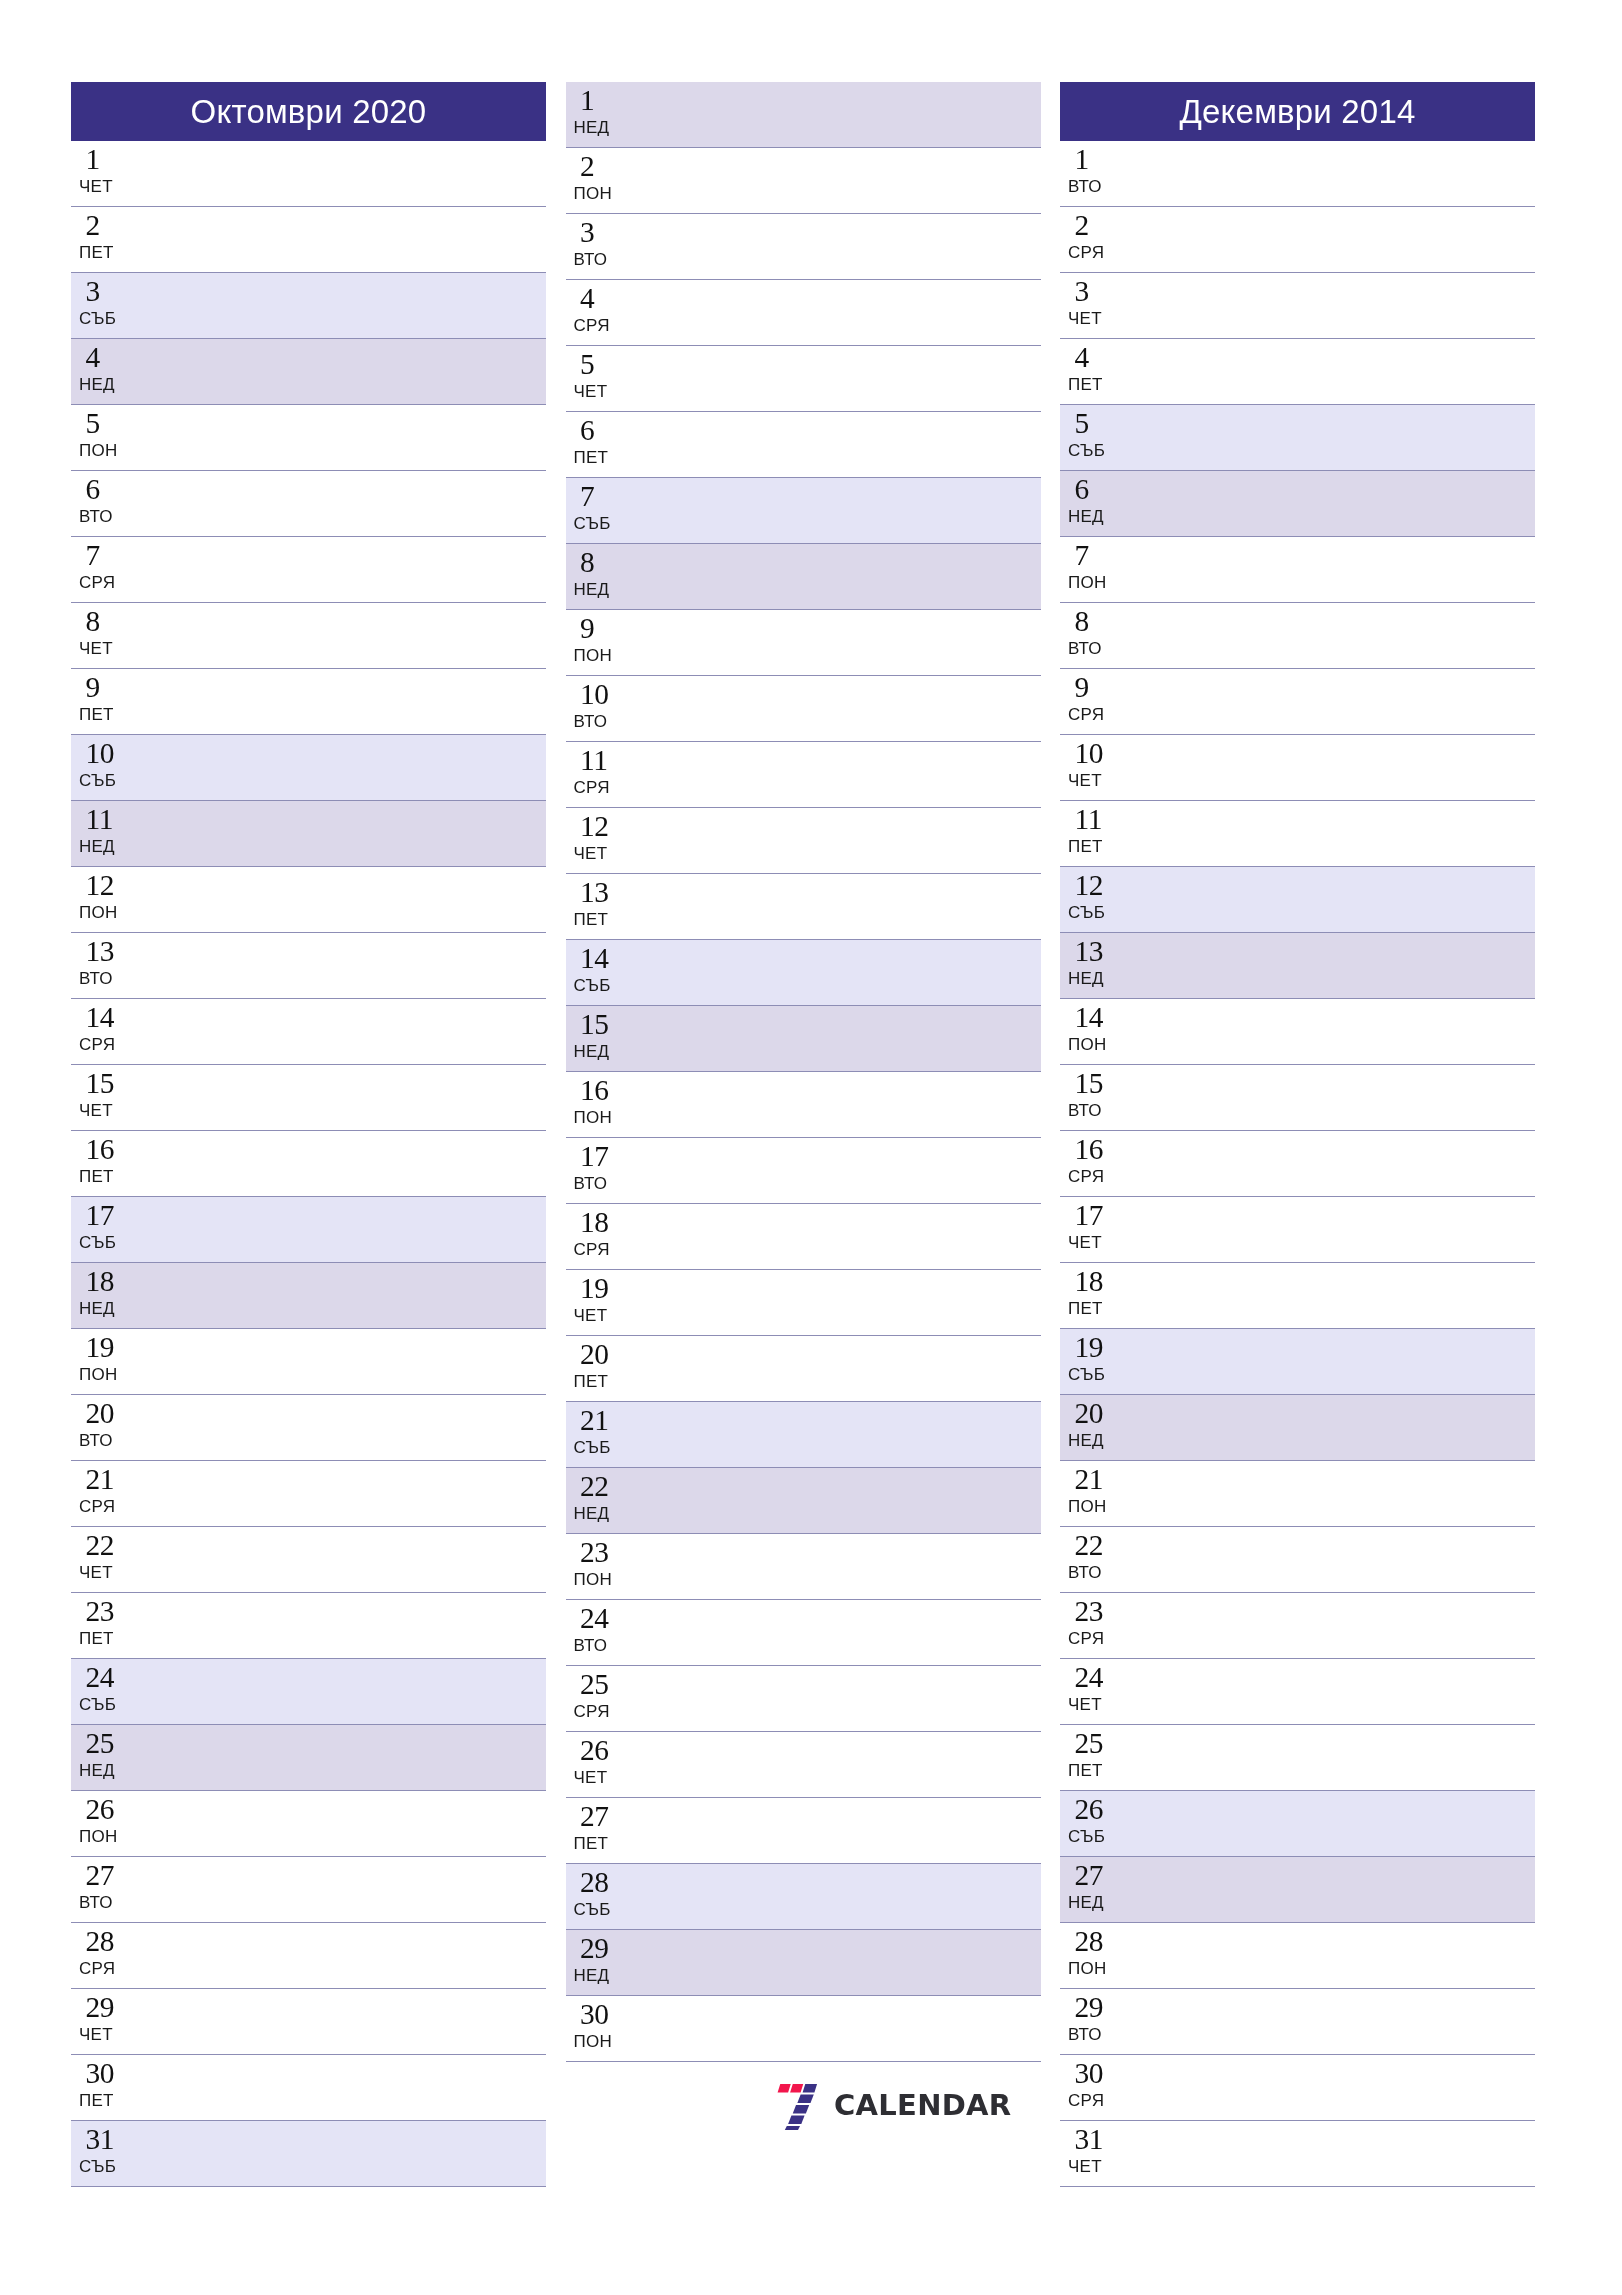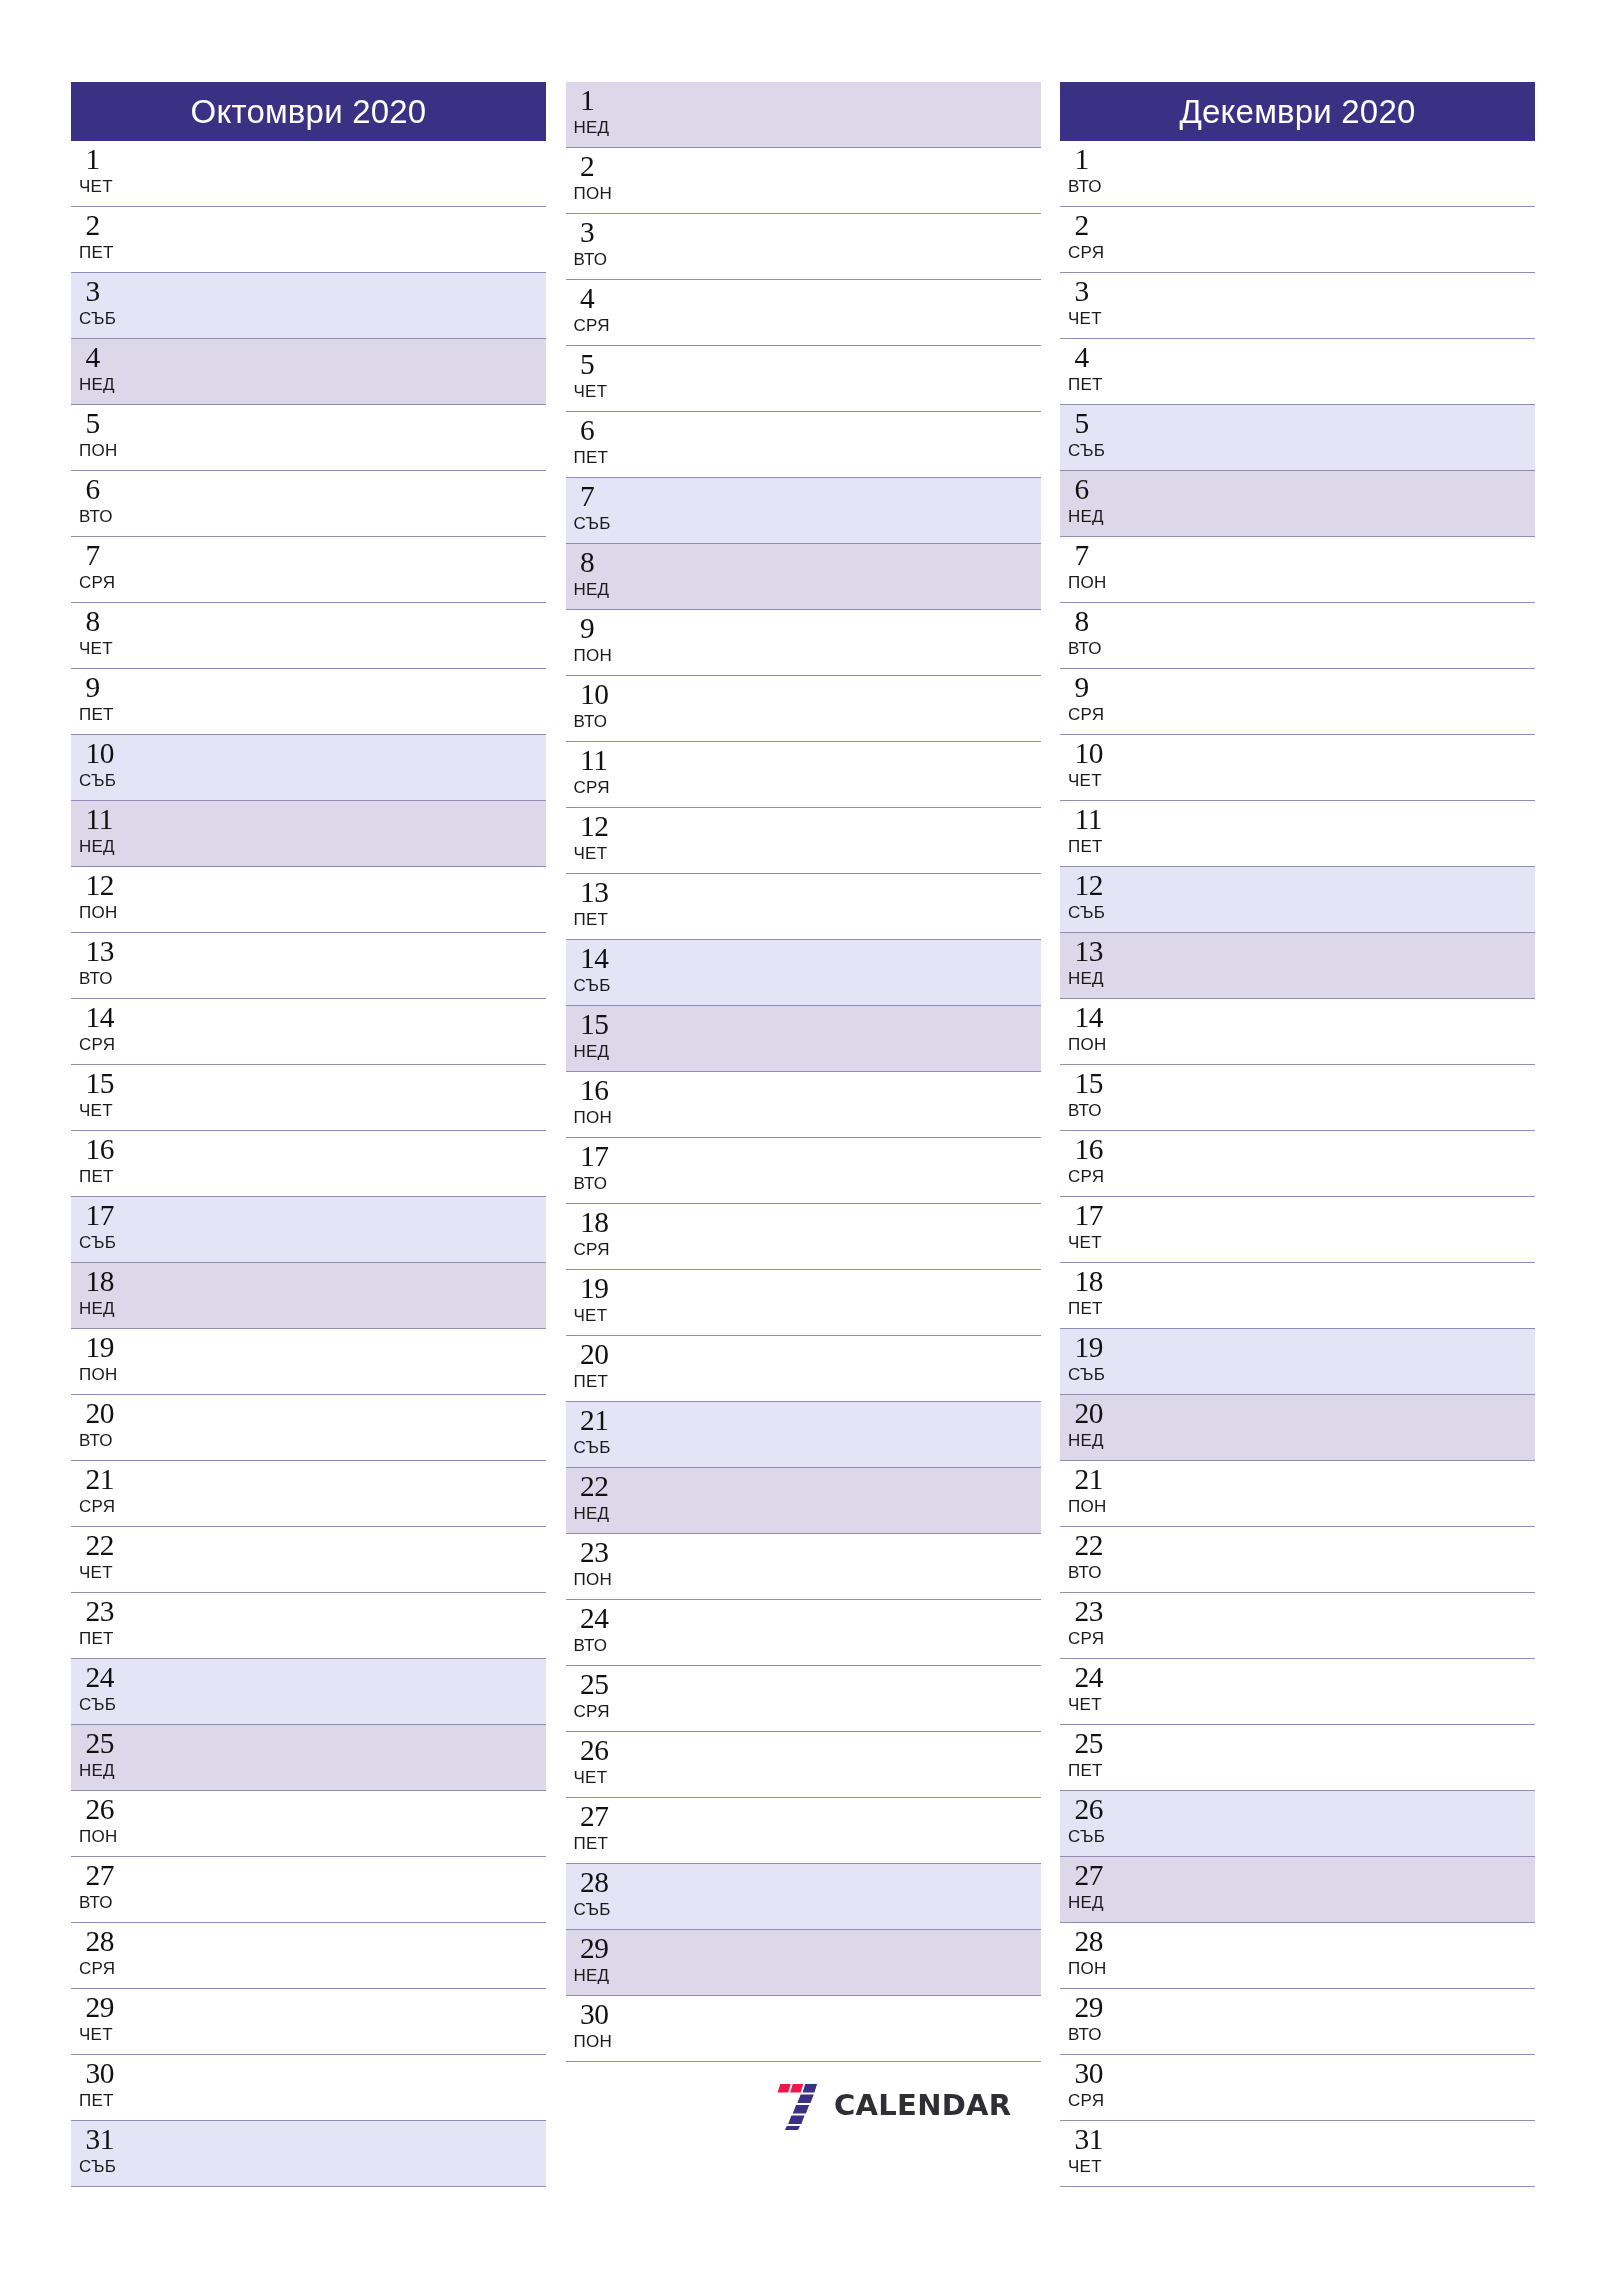--- a/index.html
+++ b/index.html
@@ -451,21 +451,21 @@
           <polygon points="45,22 65,22 60,35 40,35" fill="#3a3185"></polygon>
           <polygon points="38,38 58,38 53,51 33,51" fill="#3a3185"></polygon>
           <polygon points="31,54 51,54 46,67 26,67" fill="#3a3185"></polygon>
           <polygon points="24,70 44,70 41,76 21,76" fill="#3a3185"></polygon>
         </svg>
         <span class="logo-wordmark" style="color: rgb(46, 46, 51);">CALENDAR</span>
       </div>
     </div>
     <div class="month-column">
       <div class="month-header" style="background: rgb(58, 49, 133);">
-        <span class="month-header-title" style="color: rgb(255, 255, 255);">Декември 2020</span>
+        <span class="month-header-title" style="color: rgb(255, 255, 255);">Декември 2014</span>
       </div>
       <div class="days-list">
         <div class="day-row" style="border-bottom-color: rgb(141, 141, 181);">
           <span class="day-number">1</span>
           <span class="day-weekday">ВТО</span>
           <div style="position: absolute; inset: 0px 0px 0px 105px;"></div>
         </div>
         <div class="day-row" style="border-bottom-color: rgb(141, 141, 181);">
           <span class="day-number">2</span>
           <span class="day-weekday">СРЯ</span>

